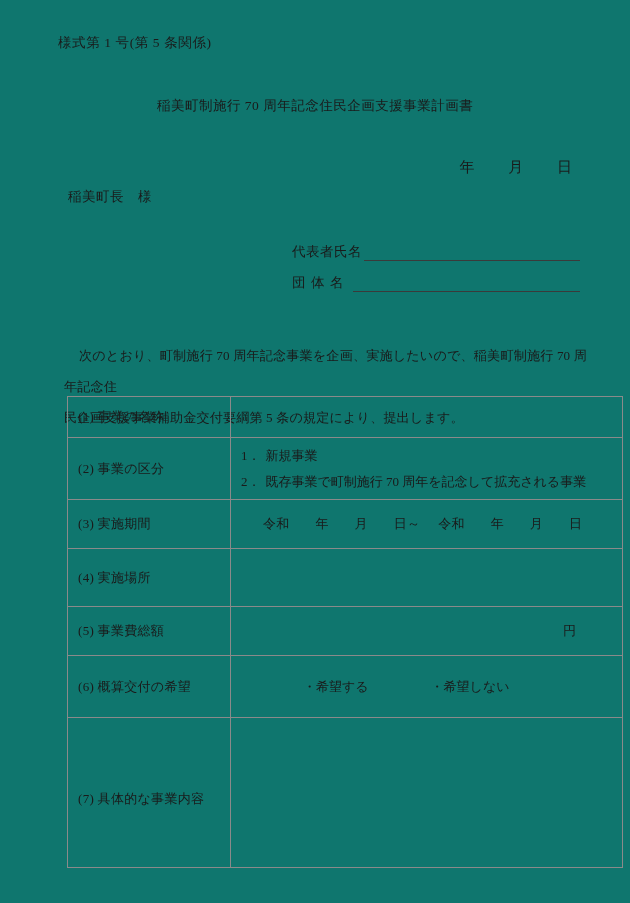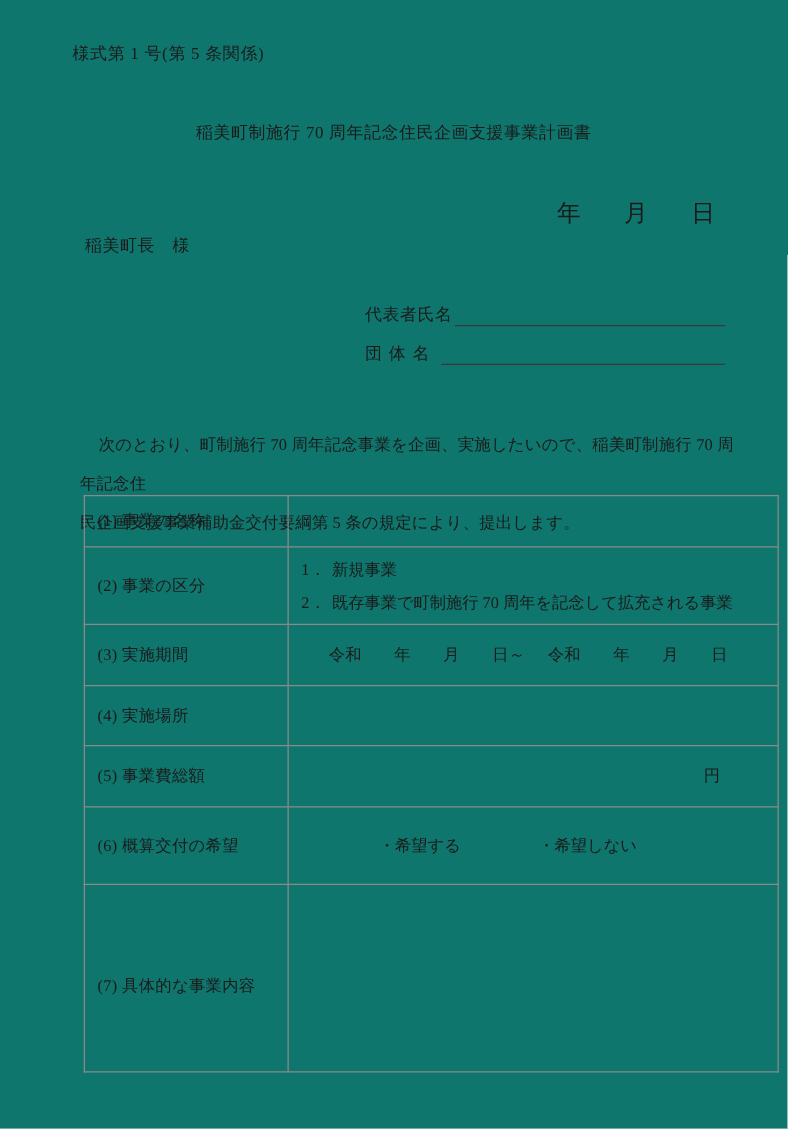--- a/index.html
+++ b/index.html
@@ -41,21 +41,21 @@
     white-space: nowrap;
   }
 
   
   .date-line {
     position: absolute;
     left: 0;
     top: 158px;
     width: 572px;
     text-align: right;
-    font-size: 19px;
+    font-size: 15px;
     white-space: nowrap;
   }
   .date-line .dchar { margin-left: 30px; }
 
   
   .addressee {
     position: absolute;
     left: 68px;
     top: 188px;
     font-size: 13.5px;
@@ -125,21 +125,21 @@
     letter-spacing: 0.3px;
     white-space: nowrap;
   }
   .form-table td.value-cell {
     width: 371px;
     margin-left: 44px;
   }
   .r1 { height: 41px; }
   .r2 { height: 62px; }
   .r3 { height: 49px; }
-  .r4 { height: 48px; }
+  .r4 { height: 58px; }
   .r5 { height: 49px; }
   .r6 { height: 62px; }
   .r7 { height: 150px; vertical-align: top !important; }
   .r7 .label-pad { display: block; padding-top: 13px; }
 
   .opt-list { line-height: 26px; }
   .opt-item { white-space: nowrap; }
   .opt-num { padding-right: 5px; }
 
   .period-line {

